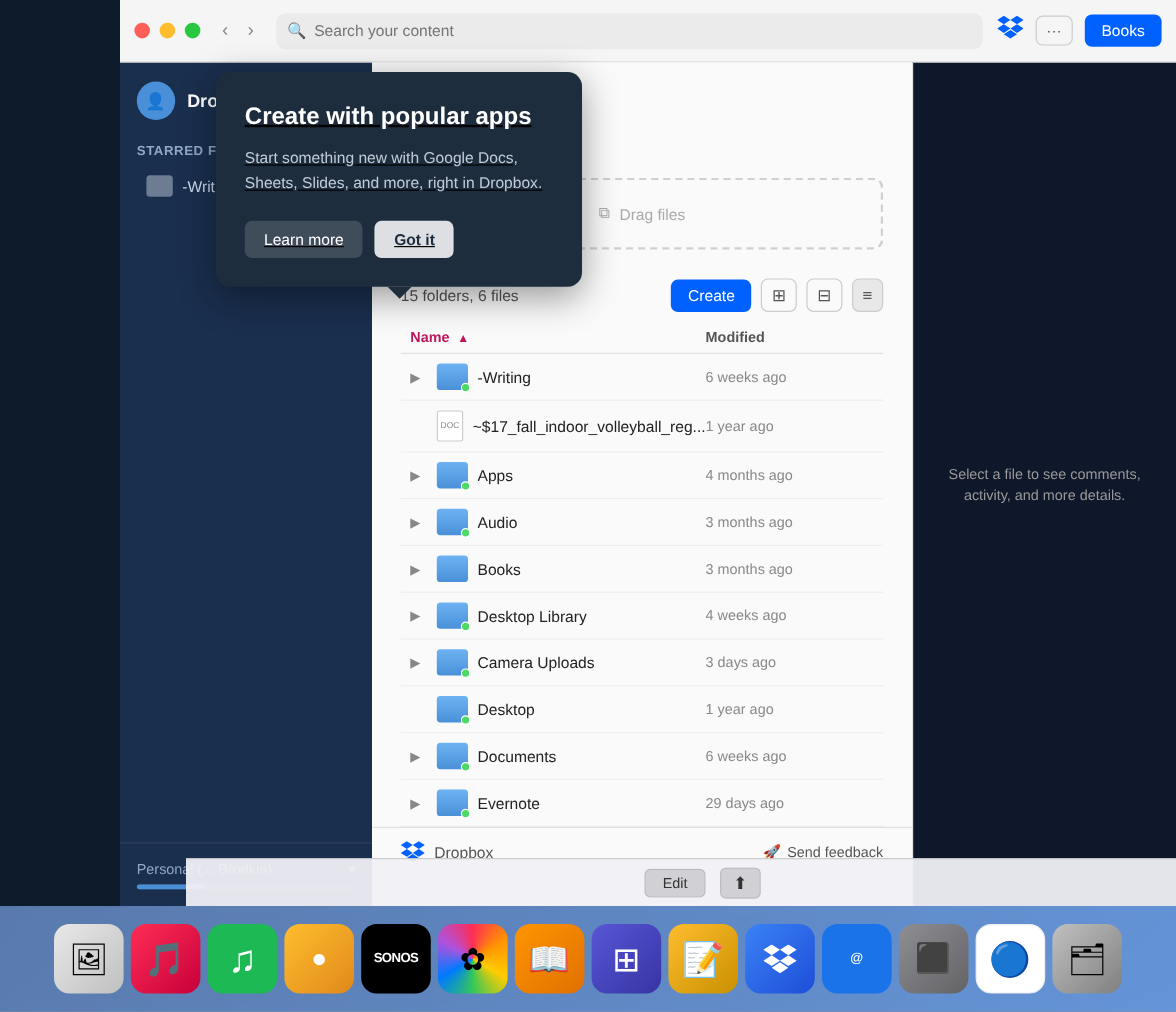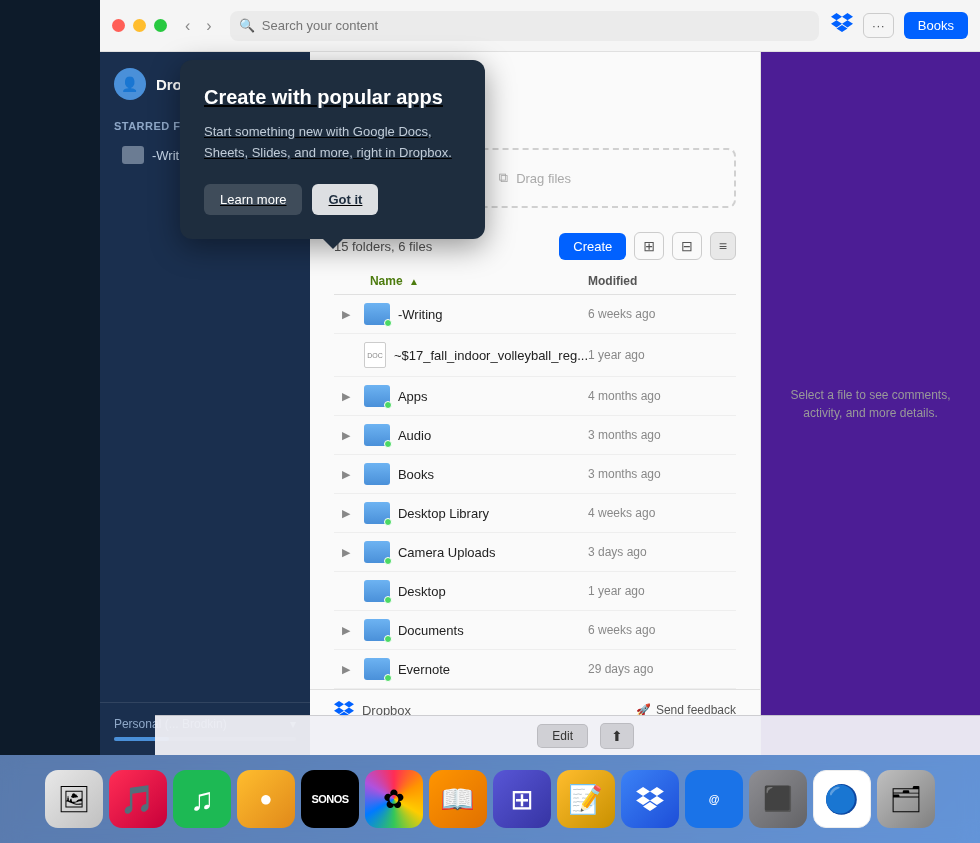--- a/index.html
+++ b/index.html
@@ -344,22 +344,21 @@
       border-bottom: 1px solid #e0e0e0;
     }
 
     .col-header {
       font-size: 12px;
       color: #555;
       font-weight: 600;
     }
 
     .col-header.sorted {
-      color: #4d7c0f;
-      margin-left: 28px;
+      color: #be185d;
     }
 
     .sort-arrow {
       font-size: 10px;
       margin-left: 3px;
     }
 
     .file-row {
       display: grid;
       grid-template-columns: 1fr 140px;
@@ -384,21 +383,21 @@
     }
 
     .modified-cell {
       font-size: 12px;
       color: #888;
     }
 
     
     .right-info-panel {
       width: 220px;
-      background: #4c1d95;
+      background: #0f172a;
       border-left: 1px solid #e0e0e0;
       display: flex;
       align-items: center;
       justify-content: center;
       padding: 20px;
     }
 
     .info-hint {
       text-align: center;
       font-size: 12px;

